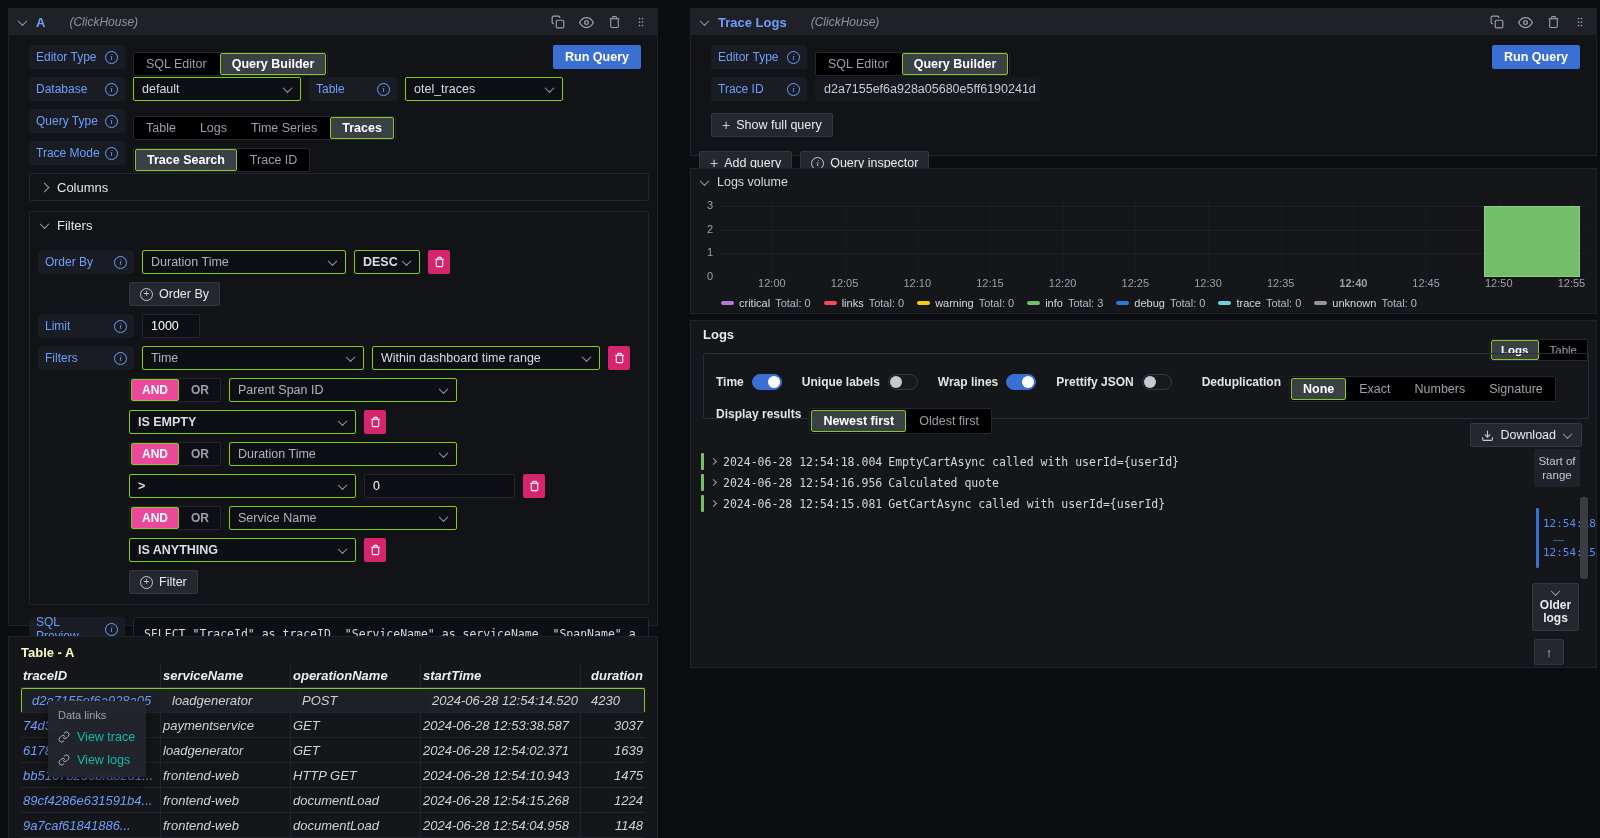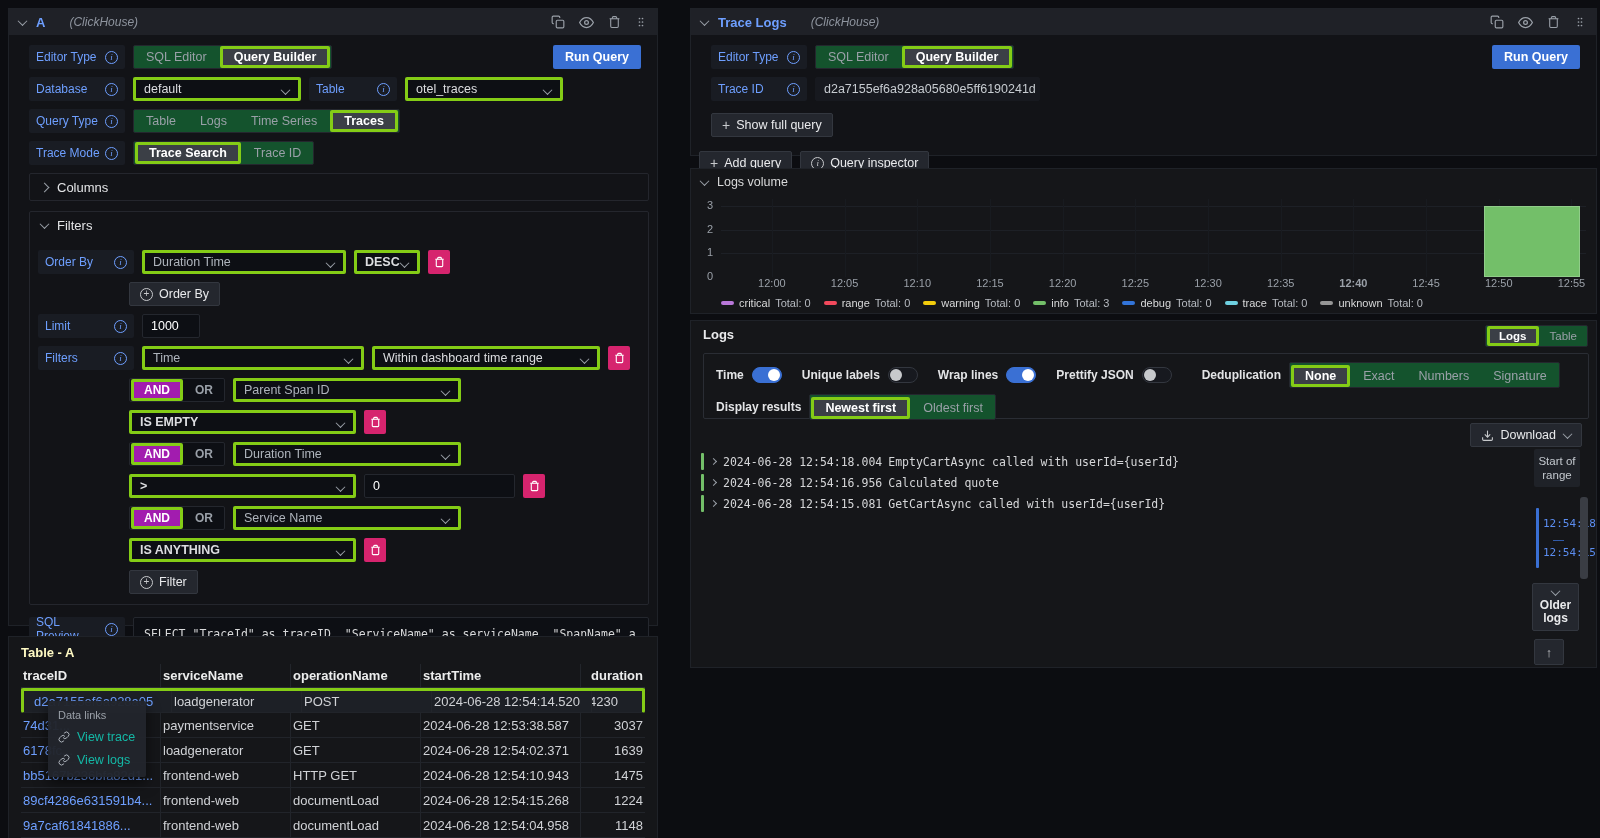--- a/index.html
+++ b/index.html
@@ -27,51 +27,51 @@
   .chev { display:inline-block; width:7px; height:7px; border-right:1.5px solid #9aa0a8; border-bottom:1.5px solid #9aa0a8; transform:rotate(45deg) translate(-1px,-1px); }
   .chev.r { transform:rotate(-45deg); }
 
   .qbody { padding:10px 8px 0 20px; position:relative; }
   .frow { display:flex; align-items:center; gap:8px; margin-bottom:8px; height:24px; }
   .chip { background:#191c23; height:24px; min-width:96px; width:96px; display:flex; align-items:center; justify-content:space-between; padding:0 7px; color:#6e9fff; font-size:12px; border-radius:2px; }
   .chip.auto { width:88px; min-width:88px; }
   .info { width:13px; height:13px; min-width:13px; border:1px solid #6e9fff; border-radius:50%; color:#6e9fff; font-size:9px; display:flex; align-items:center; justify-content:center; }
   .info::after { content:"i"; font-family:"Liberation Serif", serif; font-style:italic; }
 
-  .seg { display:flex; align-items:flex-end; background:#14532d; border:1px solid #24272e; border-radius:2px; height:24px; }
+  .seg { display:flex; align-items:center; background:#000000; border:1px solid #24272e; border-radius:2px; height:24px;margin-top:14px; }
   .seg .opt { padding:0 11px; height:22px; display:flex; align-items:center; color:#9aa0a8; font-size:12.5px; white-space:nowrap; border-radius:2px; margin:0 1px; }
   .seg .opt.sel { background:#3b3f46; color:#fff; font-weight:700; }
 
-  .sel { position:relative; background:#0d0f14; border:3px solid #84cc16; height:24px; display:flex; align-items:center; padding:0 22px 0 8px; font-size:12.5px; color:#dcdde0; border-radius:2px; white-space:nowrap; }
+  .sel { position:relative; background:#0d0f14; border:1px solid #84cc16; height:24px; display:flex; align-items:center; padding:0 22px 0 8px; font-size:12.5px; color:#dcdde0; border-radius:2px; white-space:nowrap; }
   .sel .chev { position:absolute; right:9px; top:8px; }
   .inp { background:#0d0f14; border:1px solid #24272e; height:24px; display:flex; align-items:center; padding:0 8px; font-size:12.5px; color:#fff; border-radius:2px; }
 
   .btn { height:24px; padding:0 10px; background:#24272e; border:1px solid #33373f; border-radius:2px; color:#e9eaec; font-size:12.5px; font-weight:500; display:inline-flex; align-items:center; gap:6px; white-space:nowrap; }
   .btn .plus::before { content:"+"; font-size:14px; color:#c7c9cc; }
   .btn .pluscirc { width:13px; height:13px; border:1px solid #c7c9cc; border-radius:50%; display:flex; align-items:center; justify-content:center; color:#c7c9cc; }
   .btn .pluscirc::after { content:"+"; font-size:10px; margin-top:-1px; }
   .btn .infoc { width:13px; height:13px; border:1px solid #c7c9cc; border-radius:50%; display:flex; align-items:center; justify-content:center; color:#c7c9cc; }
   .btn .infoc::after { content:"i"; font-size:9px; font-family:"Liberation Serif",serif; font-style:italic; }
   .btn-run { position:absolute; right:8px; top:0; height:24px; background:#3a70d4; border:none; border-radius:2px; color:#fff; font-weight:600; font-size:12.5px; padding:0 12px; display:flex; align-items:center; }
   .btn-del { width:22px; height:24px; min-width:22px; background:#d6246e; border:none; border-radius:2px; display:flex; align-items:center; justify-content:center; }
 
   .section { border:1px solid #24262d; border-radius:2px; margin:0 0 10px 0; }
   .sec-head { height:26px; display:flex; align-items:center; gap:9px; padding:0 11px; color:#e3e4e6; font-size:13px; }
   .sec-body { padding:6px 8px 10px 8px; }
   .indent { margin-left:91px; }
   .andor { display:flex; background:#0d0f14; border:1px solid #24272e; border-radius:2px; height:24px; align-items:center; }
   .andor span { padding:0 10px; color:#9aa0a8; font-size:12px; font-weight:700; height:22px; display:flex; align-items:center; margin:0 1px; border-radius:2px; }
-  .andor span.sel { background:#a21caf; color:#fff; }
+  .andor span.sel { background:#ec4899; color:#fff; }
 
   .sqlcode { flex:1; background:#0d0f14; border:1px solid #24272e; border-radius:2px; padding:8px 10px; font-family:"DejaVu Sans Mono", monospace; font-size:11.5px; line-height:17px; color:#d8d9da; white-space:pre-wrap; word-break:break-all; }
 
   
   .ttitle { padding:8px 12px 4px 12px; font-weight:700; font-size:13px; color:#fef9c3; }
   .tgrid { padding:0 12px; }
-  .trow { display:grid; grid-template-columns:140px 130px 130px 160px 1fr; align-items:center; height:25px; border-bottom:1px solid #21242a; }
+  .trow { display:grid; grid-template-columns:140px 130px 130px 160px 1fr; align-items:center; height:25px; border-bottom:1px solid #21242a;font-style:italic; }
   .trow.hrow { height:24px; border-bottom:1px solid #2a2d33; }
   .trow > span { padding:0 8px 0 2px; overflow:hidden; white-space:nowrap; border-right:1px solid #22252b; height:100%; display:flex; align-items:center; font-size:13px; color:#d0d2d6; }
   .trow > span:last-child { border-right:none; justify-content:flex-end; padding-right:2px; }
   .trow .th { font-weight:700; color:#eceded; }
   .trow .link { color:#6e9fff; font-weight:500; }
   .trow.sel { background:#1d2026; }
 
   .ctxmenu { position:absolute; left:39px; top:64px; width:98px; background:rgba(34,37,44,0.97); border-radius:2px; box-shadow:0 6px 14px rgba(0,0,0,0.55); padding:5px 0 6px 0; z-index:5; }
   .ctxmenu .cm-head { padding:3px 10px 4px 10px; font-size:11px; color:#9aa0a8; }
   .cm-item { display:flex; align-items:center; gap:7px; height:23px; padding:0 10px; color:#14b8a6; font-size:12.5px; white-space:nowrap; }
@@ -594,21 +594,21 @@
     </div>
   <div id="lv-legend">
     <span class="lg-item">
       <span class="lg-mark" style="background: rgb(184, 119, 217);"></span>
       <span class="lg-name">critical</span>
       <span class="lg-total">Total: 0</span>
     </span>
 
     <span class="lg-item">
       <span class="lg-mark" style="background: rgb(242, 73, 92);"></span>
-      <span class="lg-name">range</span>
+      <span class="lg-name">links</span>
       <span class="lg-total">Total: 0</span>
     </span>
 
     <span class="lg-item">
       <span class="lg-mark" style="background: rgb(242, 204, 12);"></span>
       <span class="lg-name">warning</span>
       <span class="lg-total">Total: 0</span>
     </span>
 
     <span class="lg-item">

